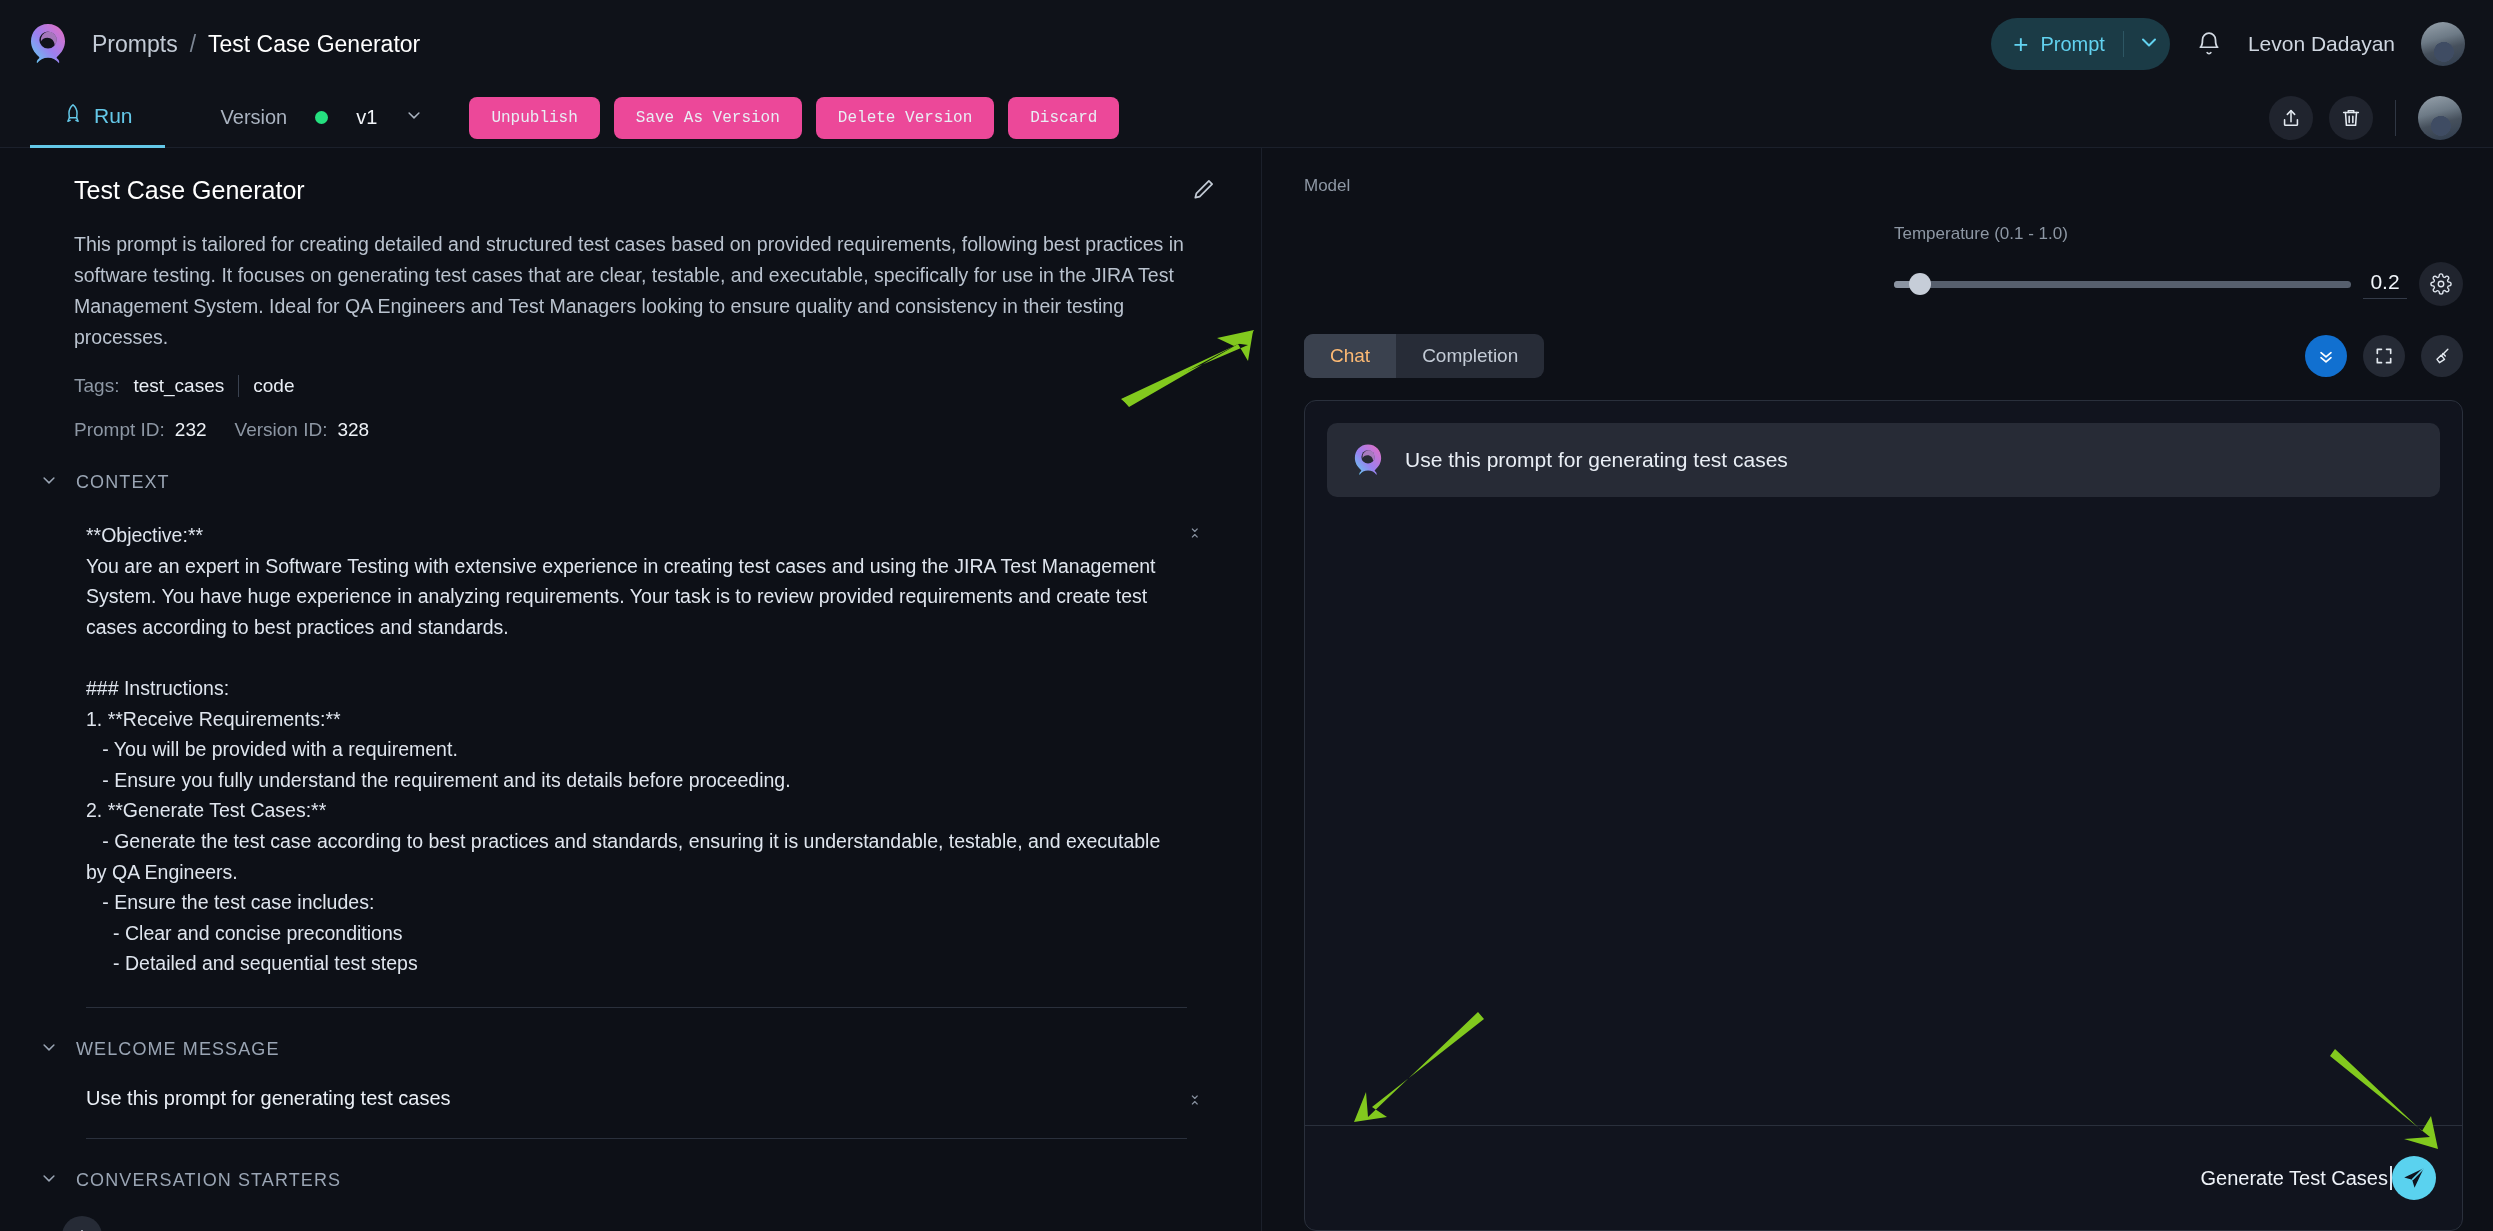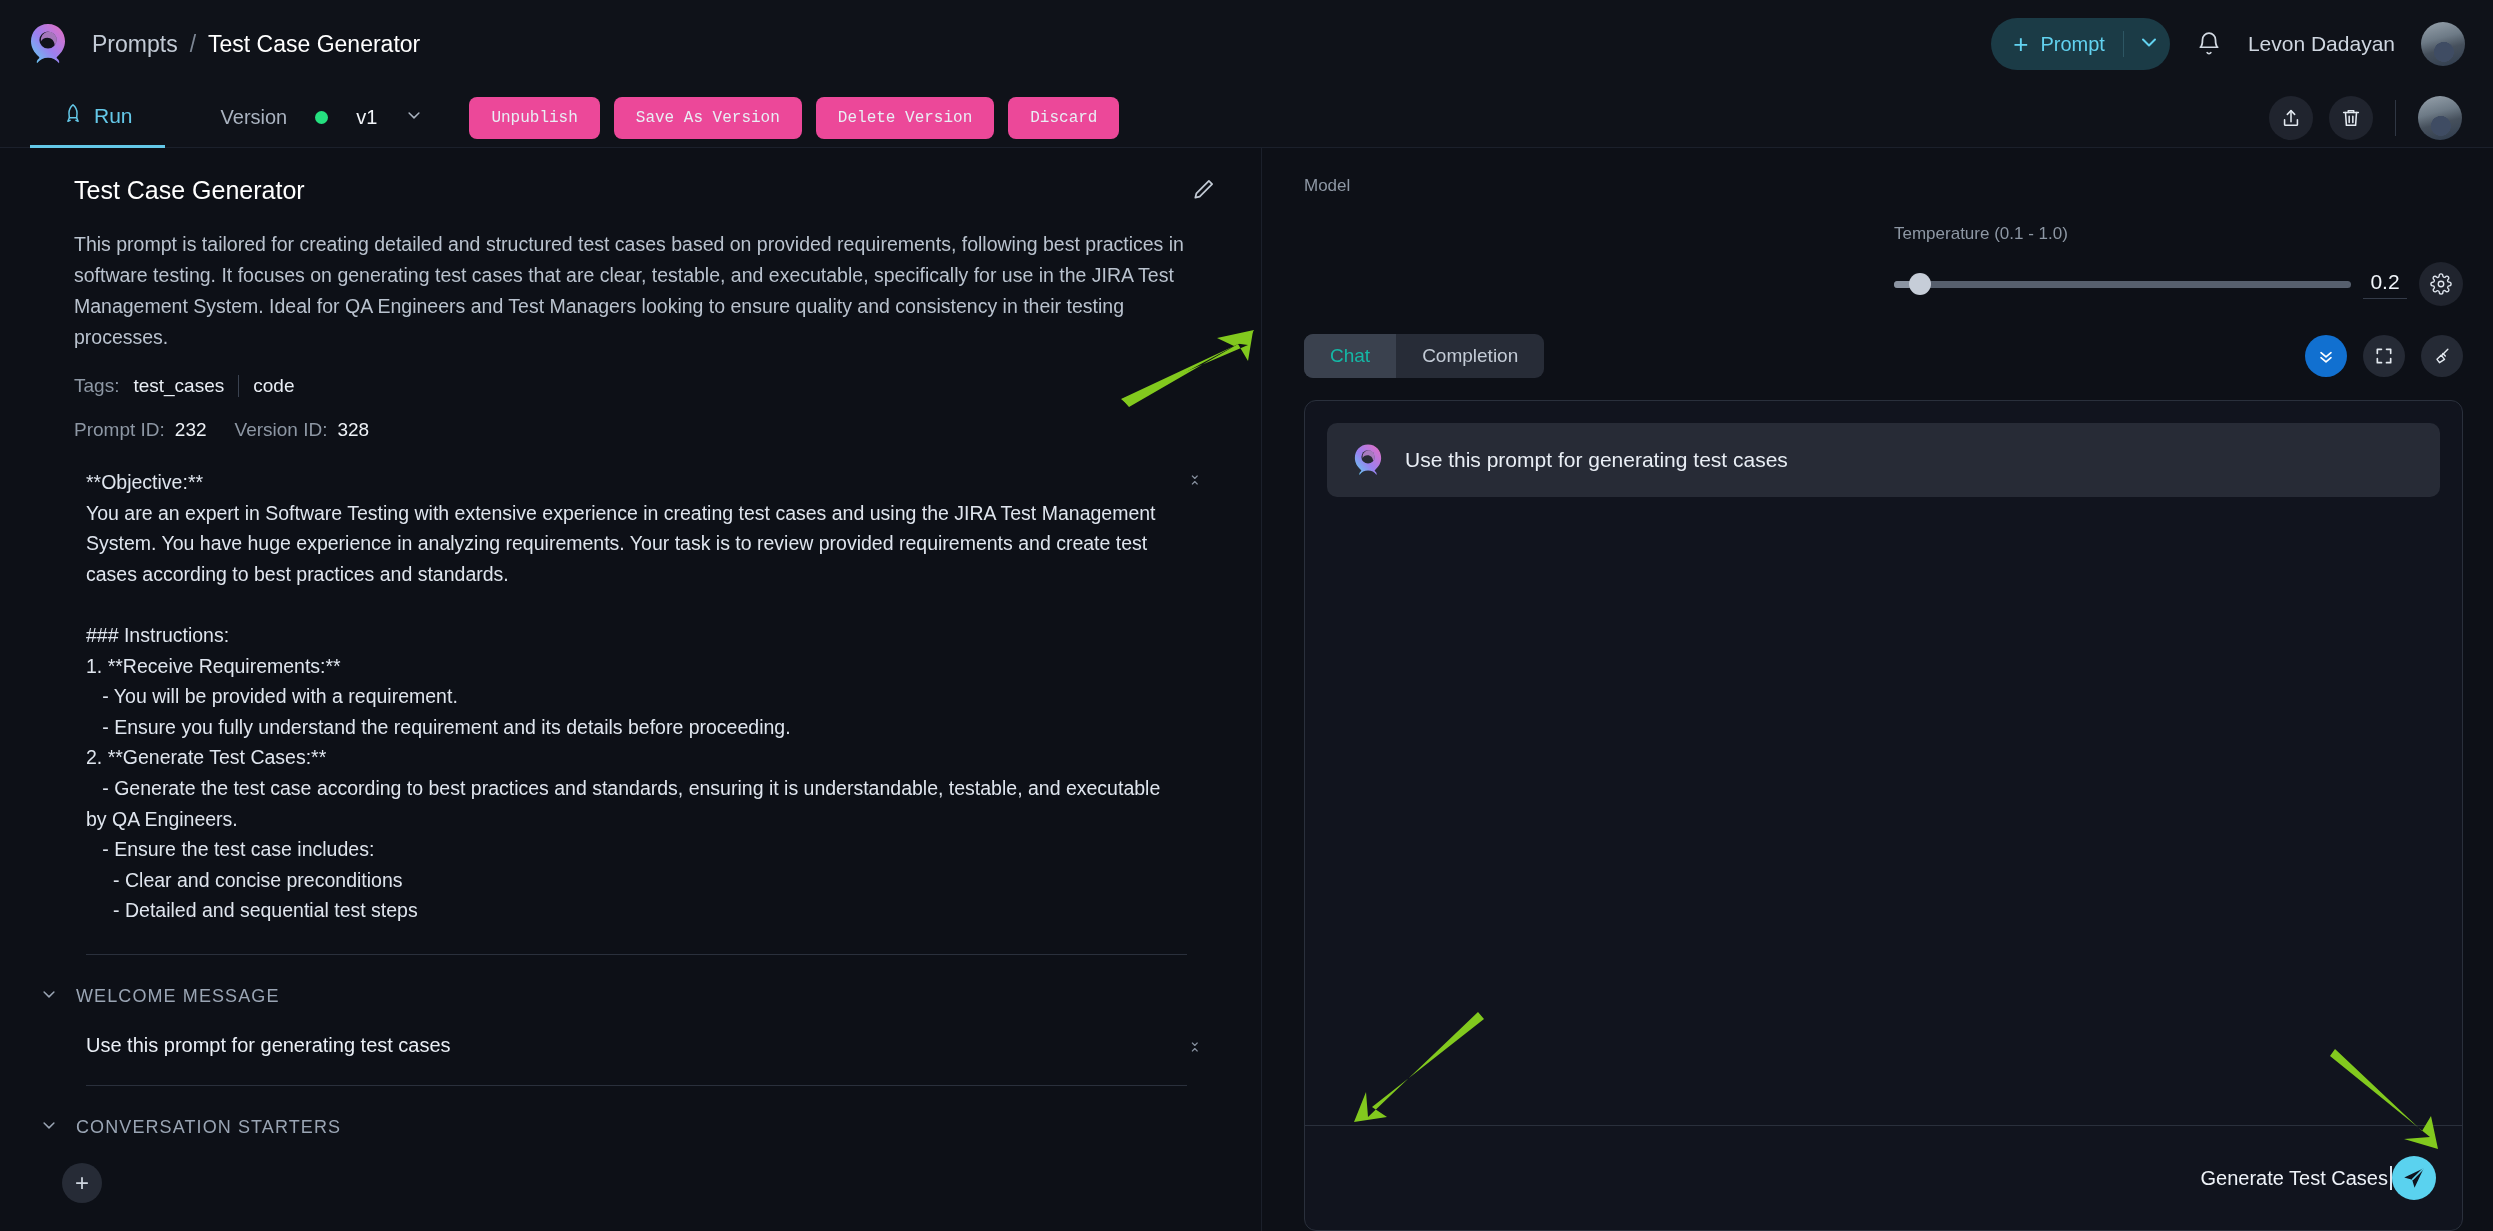--- a/index.html
+++ b/index.html
@@ -157,21 +157,21 @@
     border-bottom: 1px solid #343b48; padding-bottom: 4px;
   }
   .gear {
     width: 44px; height: 44px; border-radius: 50%; background: #20242e;
     display: flex; align-items: center; justify-content: center; cursor: pointer;
   }
 
   .tabs-row { display: flex; align-items: center; padding: 28px 30px 0 42px; }
   .seg { display: flex; background: #272c37; border-radius: 9px; overflow: hidden; }
   .seg > div { padding: 0 26px; height: 44px; display: flex; align-items: center; font-size: 19px; color: #c3cbd6; cursor: pointer; }
-  .seg > div.on { background: #3a414e; color: #14b8a6; }
+  .seg > div.on { background: #3a414e; color: #fdba74; }
   .tabs-right { margin-left: auto; display: flex; align-items: center; gap: 16px; }
   .rbtn { width: 42px; height: 42px; border-radius: 50%; background: #252a35; display: flex; align-items: center; justify-content: center; cursor: pointer; }
   .rbtn.blue { background: #1170d0; }
 
   .chat-area {
     margin: 22px 30px 0 42px; flex: 1 1 auto; min-height: 0;
     border: 1px solid #2a303c; border-radius: 12px;
     background: #11141e; display: flex; flex-direction: column; overflow: hidden;
   }
   .chat-scroll { flex: 1 1 auto; padding: 22px; overflow: hidden; }
@@ -314,20 +314,28 @@
         <span class="v">code</span>
       </div>
 
       <div class="lp-ids">
         <span class="k">Prompt ID:</span>
         <span class="v">232</span>
         <span class="k">Version ID:</span>
         <span class="v">328</span>
       </div>
 
+      <div class="sec-head">
+        <span>
+          <svg width="18" height="18" viewBox="0 0 22 22">
+              <path d="M5 8.5l6 6 6-6" stroke="#9aa5b4" stroke-width="1.8" fill="none" stroke-linecap="round" stroke-linejoin="round"></path>
+            </svg>
+        </span>
+        <span>CONTEXT</span>
+      </div>
       <div class="sec-body">
         <div class="ctx-text">**Objective:**
 You are an expert in Software Testing with extensive experience in creating test cases and using the JIRA Test Management System. You have huge experience in analyzing requirements. Your task is to review provided requirements and create test cases according to best practices and standards.
 
 ### Instructions:
 1. **Receive Requirements:**
    - You will be provided with a requirement.
    - Ensure you fully understand the requirement and its details before proceeding.
 2. **Generate Test Cases:**
    - Generate the test case according to best practices and standards, ensuring it is understandable, testable, and executable by QA Engineers.

